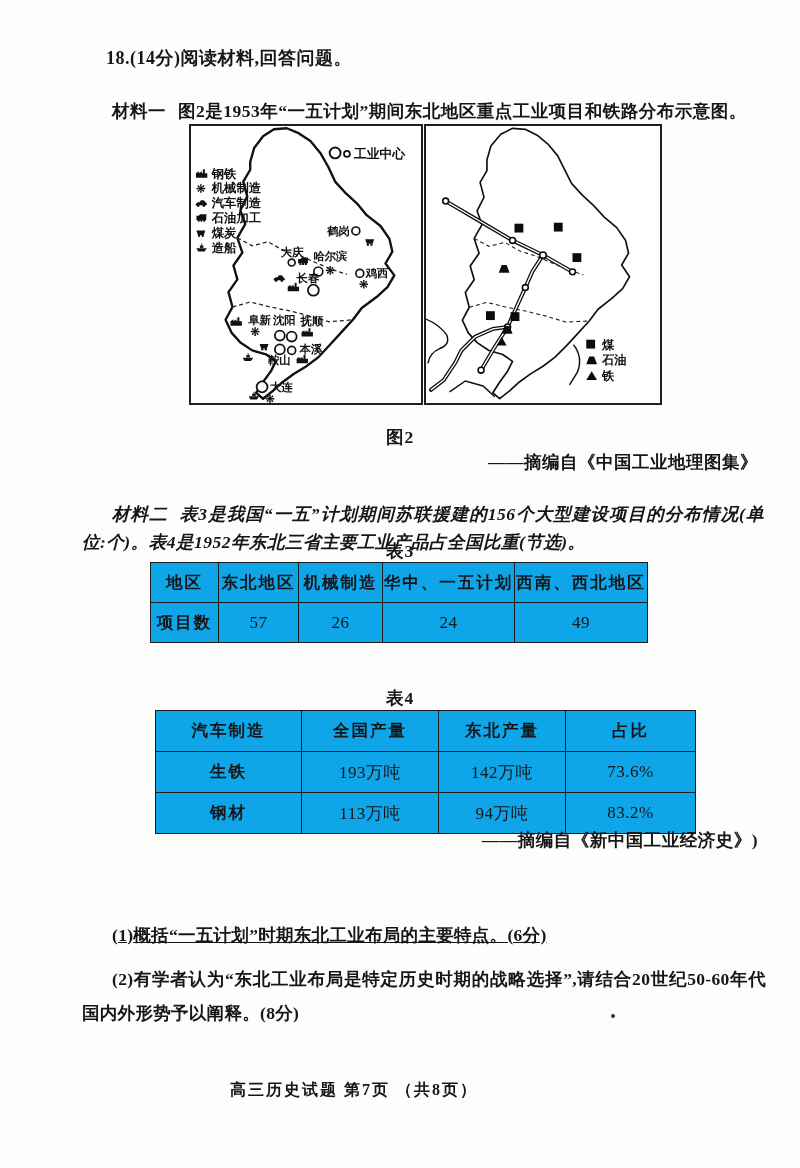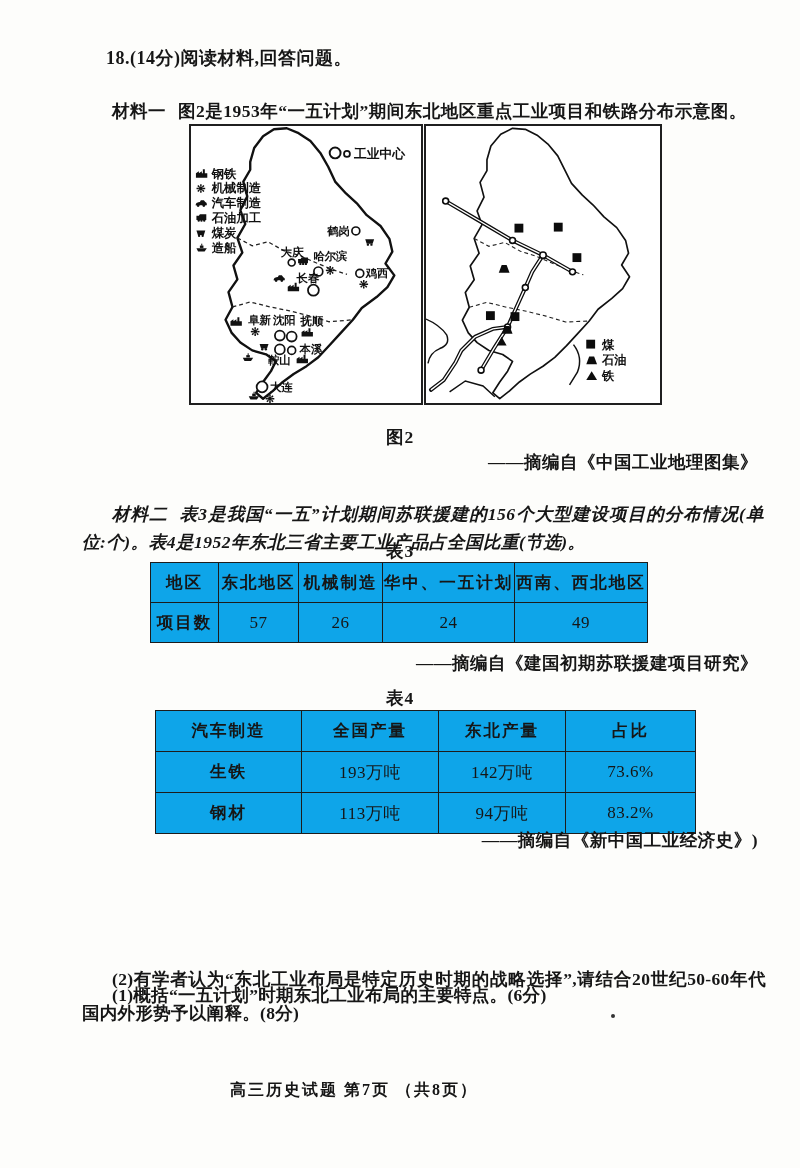--- a/index.html
+++ b/index.html
@@ -25,21 +25,21 @@
   .s3{top:828px;text-align:center;}
   table{border-collapse:collapse;table-layout:fixed;background:#0ea5e9;}
   .t3{left:150px;top:562px;width:497px;}
   .t4{left:155px;top:710px;width:540px;}
   td{border:1.8px solid #1c1c1c;text-align:center;vertical-align:middle;padding:0;}
   .t3 td{height:39px;}
   .t4 td{height:40px;}
   td.zh{font-size:16.5px;font-weight:700;letter-spacing:2px;}
   td.num{font-size:17px;font-weight:400;letter-spacing:.5px;}
   .question{font-size:17.5px;font-weight:600;line-height:34px;letter-spacing:.3px;}
-  .q1{left:112px;top:960px;width:655px;}
+  .q1{left:112px;top:900px;width:655px;text-decoration:underline;}
   .q2{left:82px;top:944px;width:684px;text-indent:30px;text-align:justify;}
   .footer{left:0;top:1080px;width:708px;text-align:center;font-size:16px;font-weight:600;letter-spacing:2px;}
   .speck{left:611px;top:1014px;width:4px;height:4px;background:#333;border-radius:50%;}
   svg text{font-family:"Liberation Serif","DejaVu Serif",serif;font-weight:700;fill:#101010;}
 </style>
 </head>
 <body>
 
 <div class="page">
 
@@ -259,21 +259,20 @@
     <tr>
       <td class="zh">项目数</td>
       <td class="num">57</td>
       <td class="num">26</td>
       <td class="num">24</td>
       <td class="num">49</td>
     </tr>
   </tbody>
     </table>
 
-  <div class="abs source s2">——摘编自《建国初期苏联援建项目研究》</div>
 
   <div class="abs caption cap4">表4</div>
 
   <table class="abs t4">
     <colgroup>
         <col style="width:146px">
         <col style="width:137px">
         <col style="width:127px">
         <col style="width:130px">
       </colgroup>

